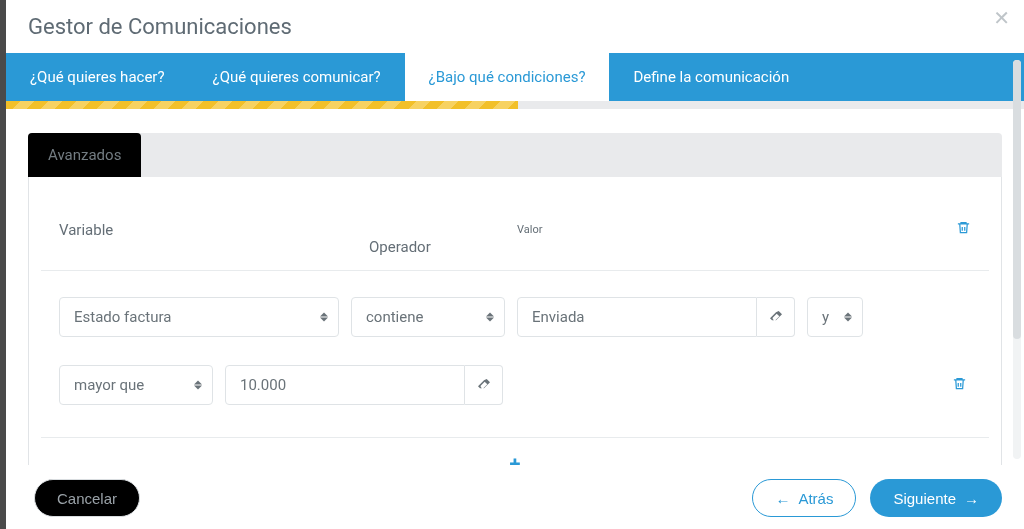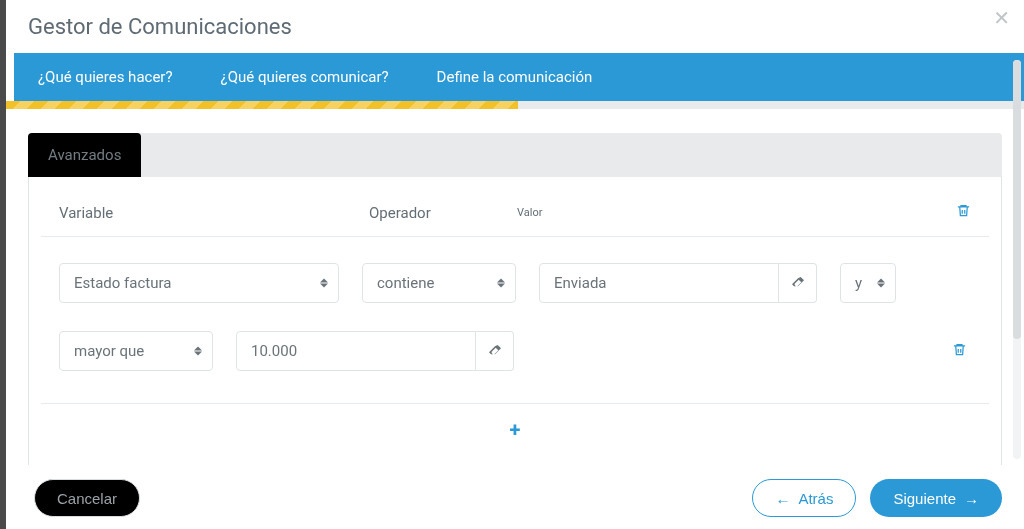--- a/index.html
+++ b/index.html
@@ -1,37 +1,37 @@
 <!DOCTYPE html>
 <html><head>
 <meta charset="utf-8">
 <style>
   * { box-sizing: border-box; margin: 0; padding: 0; }
   html, body { width: 1024px; height: 529px; font-family: -apple-system, BlinkMacSystemFont, "Segoe UI", Roboto, "Helvetica Neue", Arial, sans-serif; background: #fff; overflow: hidden; }
   .modal { position: relative; width: 1024px; height: 529px; background: #fff; border-left: 6px solid #4a4a4a; }
   .close-x { position: absolute; top: 6px; right: 14px; color: #bfc5c9; font-size: 20px; font-weight: 300; cursor: pointer; }
   .modal-header { padding: 14px 20px 14px 22px; font-size: 22px; font-weight: 400; color: #5f6b74; }
-  .wizard-bar { display: flex; background: #2a99d6; height: 48px; align-items: stretch; margin-left: 8px; }
+  .wizard-bar { display: flex; background: #2a99d6; height: 48px; align-items: stretch; }
   .wizard-tab { display: flex; align-items: center; padding: 0 24px; color: #fff; font-size: 15px; cursor: pointer; }
   .wizard-tab.active { background: #fff; color: #2a99d6; }
   .progress-stripe { height: 8px; background: #e9eaec; display: flex; }
   .progress-fill { width: 50.3%; height: 100%; background: repeating-linear-gradient(135deg, #f2c029 0, #f2c029 10px, #f7d261 10px, #f7d261 20px); }
   .body-area { padding: 24px 22px 12px 22px; height: calc(529px - 55px - 48px - 8px - 62px); overflow: auto; }
   .sub-tabs { display: flex; background: #e9eaec; border-radius: 4px 4px 0 0; height: 44px; }
   .sub-tab { display: flex; align-items: center; padding: 0 20px; color: #8a9399; font-size: 15px; cursor: pointer; }
   .sub-tab.active { background: #000000; color: #737c82; border-radius: 4px 4px 0 0; }
   .conditions-panel { border: 1px solid #e1e4e7; border-top: none; border-radius: 0 0 4px 4px; padding: 12px; }
   .cond-header { display: flex; padding: 14px 18px; align-items: center; }
   .col-var { width: 310px; color: #646e76; font-size: 15px; }
-  .col-op  { width: 148px; color: #646e76; font-size: 15px; }
+  .col-op  { width: 148px; color: #646e76; font-size: 15px; margin-top: 35px; }
   .col-val { flex: 1; color: #646e76; font-size: 11px; }
   .col-del { width: 30px; text-align: right; }
   .trash-icon svg { width: 15px; height: 15px; }
   .cond-rows { border-top: 1px solid #e8ebed; padding: 12px 18px 18px 18px; }
-  .cond-row { display: flex; align-items: center; gap: 23px; padding: 14px 0; }
+  .cond-row { display: flex; align-items: center; gap: 12px; padding: 14px 0; }
   .sel { position: relative; border: 1px solid #dfe3e6; border-radius: 4px; height: 40px; display: flex; align-items: center; padding: 0 28px 0 14px; background: #fff; color: #6a7379; font-size: 15px; cursor: pointer; }
   .sel::after {
     content: "";
     position: absolute; right: 10px; top: 50%; transform: translateY(-50%);
     width: 0; height: 0; border-left: 4px solid transparent; border-right: 4px solid transparent;
   }
   .sel .arrows { position: absolute; right: 10px; top: 50%; transform: translateY(-50%); display:flex; flex-direction:column; gap:1px; }
   .sel .arrows .up { width:0;height:0;border-left:4px solid transparent;border-right:4px solid transparent;border-bottom:4px solid #6a7379; }
   .sel .arrows .dn { width:0;height:0;border-left:4px solid transparent;border-right:4px solid transparent;border-top:4px solid #6a7379; }
   .w-var { width: 280px; }
@@ -57,20 +57,21 @@
 
 <div class="modal">
 
   <div class="close-x">✕</div>
 
   <div class="modal-header">Gestor de Comunicaciones</div>
 
   <div class="wizard-bar">
     <div class="wizard-tab">¿Qué quieres hacer?</div>
     <div class="wizard-tab">¿Qué quieres comunicar?</div>
+    <div class="wizard-tab active">¿Bajo qué condiciones?</div>
     <div class="wizard-tab">Define la comunicación</div>
   </div>
 
   <div class="progress-stripe">
     <div class="progress-fill"></div>
   </div>
 
   <div class="body-area">
 
     <div class="sub-tabs">

